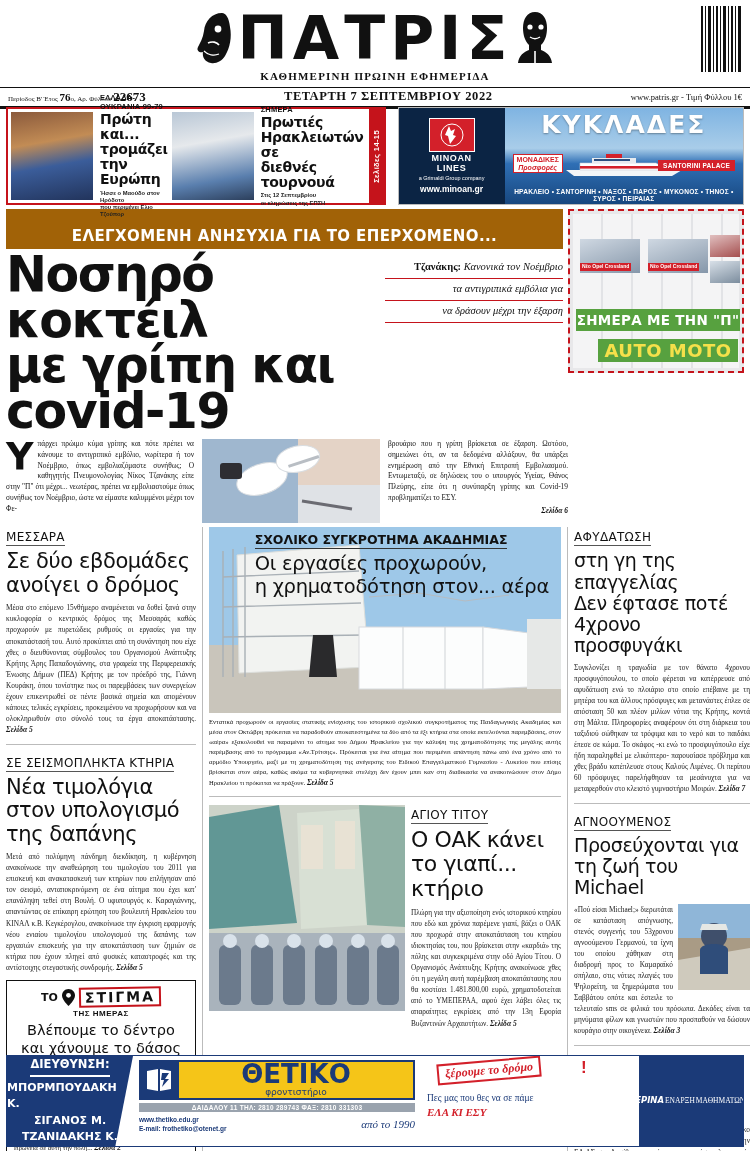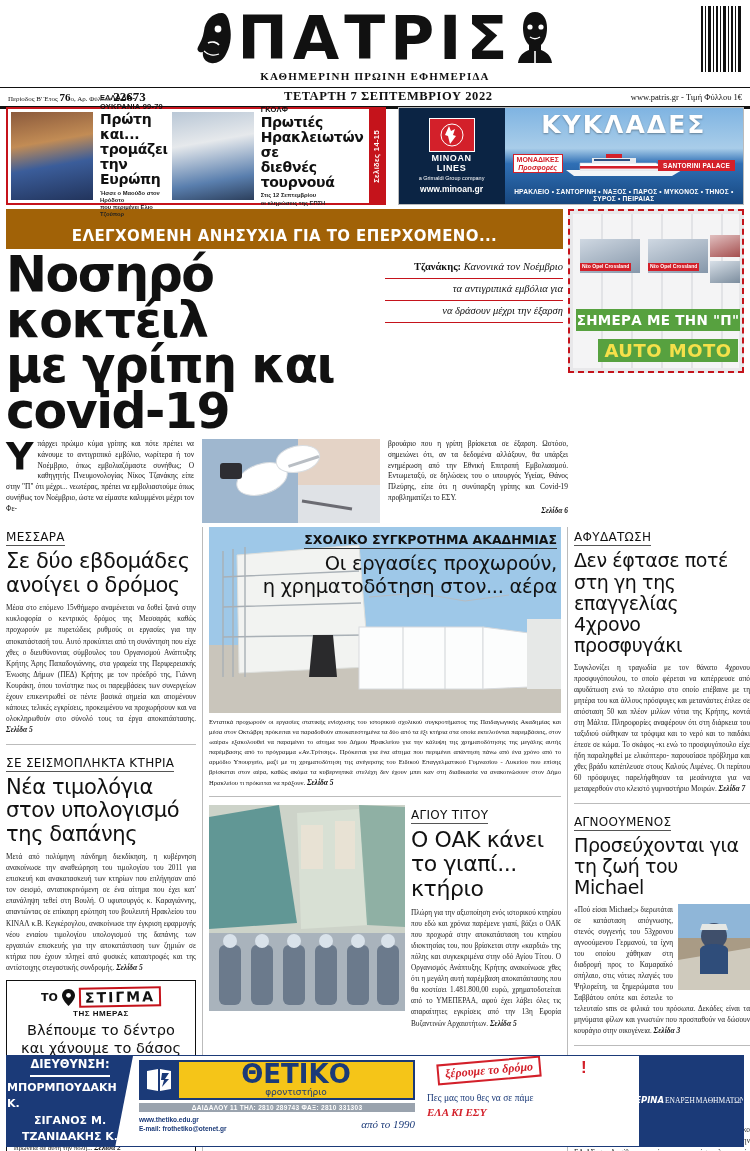--- a/index.html
+++ b/index.html
@@ -235,21 +235,21 @@
   }
   .body b.pg { font-weight:700; font-style:italic; }
   .sep { border-top:1px solid #bbb; margin:8px 0; }
 
   
   .c-photo {
     width:100%; height:186px; position:relative; overflow:hidden;
     background:linear-gradient(180deg,#9fc6e4 0%,#cfe0ee 45%,#d9d9d4 70%,#b9b3a6 100%);
   }
   .c-photo .ovl {
-    position:absolute; right:4px; top:3px; text-align:right; color:#111;
+    position:absolute; right:12px; top:3px; text-align:left; color:#111;
   }
   .c-kicker2 {
     font-family:"DejaVu Sans",sans-serif; font-weight:700; font-size:12.5px;
     border-bottom:1px solid #333; display:inline-block; padding-bottom:1px;
   }
   .c-head2 {
     font-family:"DejaVu Sans",sans-serif; font-weight:400;
     font-size:19.5px; line-height:1.18; margin-top:3px; letter-spacing:-.3px;
   }
   .c-caption { font-family:"Liberation Serif",serif; font-size:6.6px; line-height:1.5; text-align:justify; margin-top:4px;}
@@ -389,21 +389,21 @@
           <div>τρομάζει</div>
           <div>την Ευρώπη</div>
         </div>
         <div class="sp-sub">
           <div>Ήσσε ο Μαούδο στον Ηρόδοτο</div>
           <div>που περιμένει Ελιο Τζούπορ</div>
         </div>
       </div>
       <div class="sp-photo b"></div>
       <div class="sp-txt" style="padding-right:17px">
-        <div class="sp-kicker">ΓΚΟΛΦ</div>
+        <div class="sp-kicker">ΣΗΜΕΡΑ</div>
         <div class="sp-head">
           <div>Πρωτιές</div>
           <div>Ηρακλειωτών σε</div>
           <div>διεθνές τουρνουά</div>
         </div>
         <div class="sp-sub">
           <div>Στις 12 Σεπτεμβρίου</div>
           <div>οι κληρώσεις της ΕΠΣΗ</div>
         </div>
       </div>
@@ -652,22 +652,22 @@
             <b class="pg">Σελίδα 5</b>
           </div>
         </div>
       </div>
     </div>
 
     <div class="col-r">
       <div>
         <div class="kicker">ΑΦΥΔΑΤΩΣΗ</div>
         <div class="headline sm">
+          <div>στη γη της επαγγελίας</div>
           <div>Δεν έφτασε ποτέ</div>
-          <div>στη γη της επαγγελίας</div>
           <div>4χρονο προσφυγάκι</div>
         </div>
         <div class="body">
           <span>Συγκλονίζει η τραγωδία με τον θάνατο 4χρονου προσφυγόπουλου, το οποίο φέρεται να κατέρρευσε από αφυδάτωση ενώ το πλοιάριο στο οποίο επέβαινε με τη μητέρα του και άλλους πρόσφυγες και μετανάστες έπλεε σε απόσταση 50 και πλέον μιλίων νότια της Κρήτης, κοντά στη Μάλτα. Πληροφορίες αναφέρουν ότι στη διάρκεια του ταξιδιού σώθηκαν τα τρόφιμα και το νερό και το παιδάκι έπεσε σε κώμα. Το σκάφος -κι ενώ το προσφυγόπουλο είχε ήδη παραληφθεί με ελικόπτερο- παρουσίασε πρόβλημα και χθες βράδυ κατέπλευσε στους Καλούς Λιμένες. Οι περίπου 60 πρόσφυγες παρελήφθησαν τα μεσάνυχτα για να μεταφερθούν στο κλειστό γυμναστήριο Μοιρών.</span>
           <b class="pg">Σελίδα 7</b>
         </div>
       </div>
 
       <div class="sep"></div>
 

